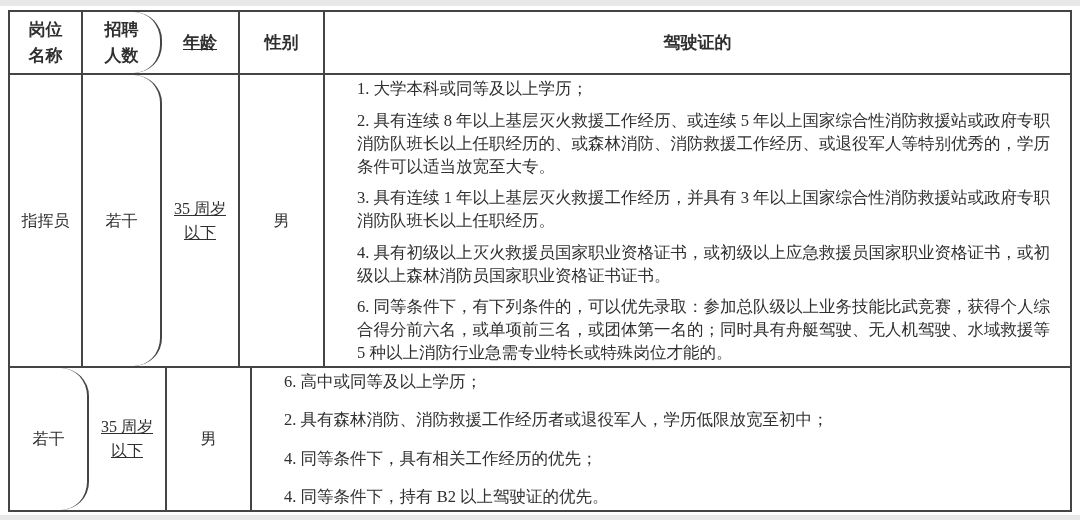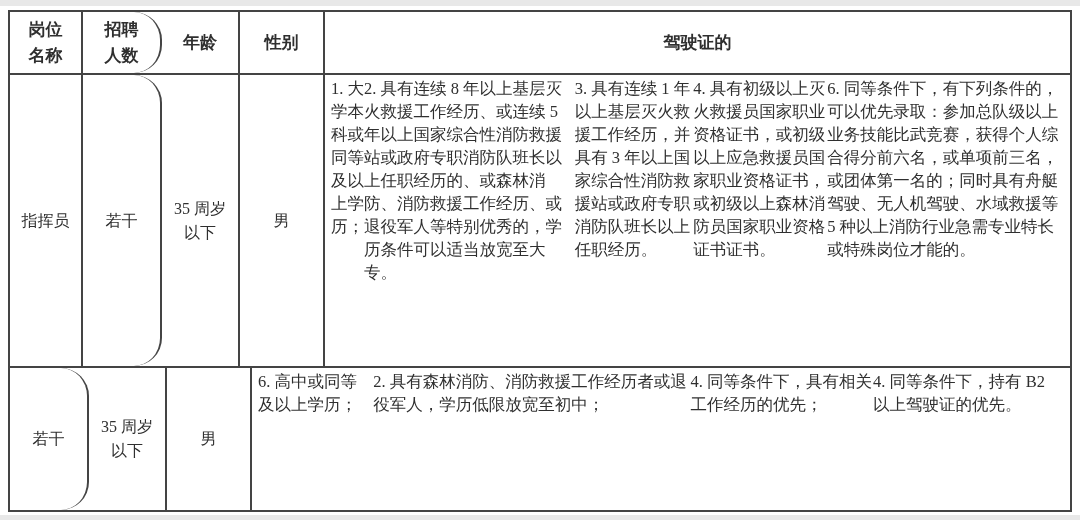--- a/index.html
+++ b/index.html
@@ -55,37 +55,38 @@
     justify-content: center;
     text-align: center;
     font-size: 16px;
     line-height: 24px;
     padding: 0 2px;
     min-width: 0;
   }
   .cell:last-child { border-right: none; }
   .col1 { flex: 0 0 73px; }
   .col2 { flex: 0 0 79px; border-radius: 28px; }
-  .col3 { flex: 0 0 78px; }
+  .col3 { flex: 0 0 78px; text-decoration: underline; }
   .col4 { flex: 0 0 85px; }
   .col5 { flex: 1 1 auto; }
 
   .header .cell {
     font-weight: bold;
     font-size: 17px;
     line-height: 26px;
   }
   .pre { white-space: pre-line; }
 
   .req-cell {
-    flex-direction: row;
+    flex-direction: column;
     align-items: flex-start;
     justify-content: space-between;
     text-align: left;
     padding: 2px 8px 2px 6px;
+    margin-left: 26px;
   }
   .req-line {
     font-size: 16.5px;
     line-height: 23px;
   }
 </style>
 </head>
 <body>
 
 <div class="scan-edge top"></div>

